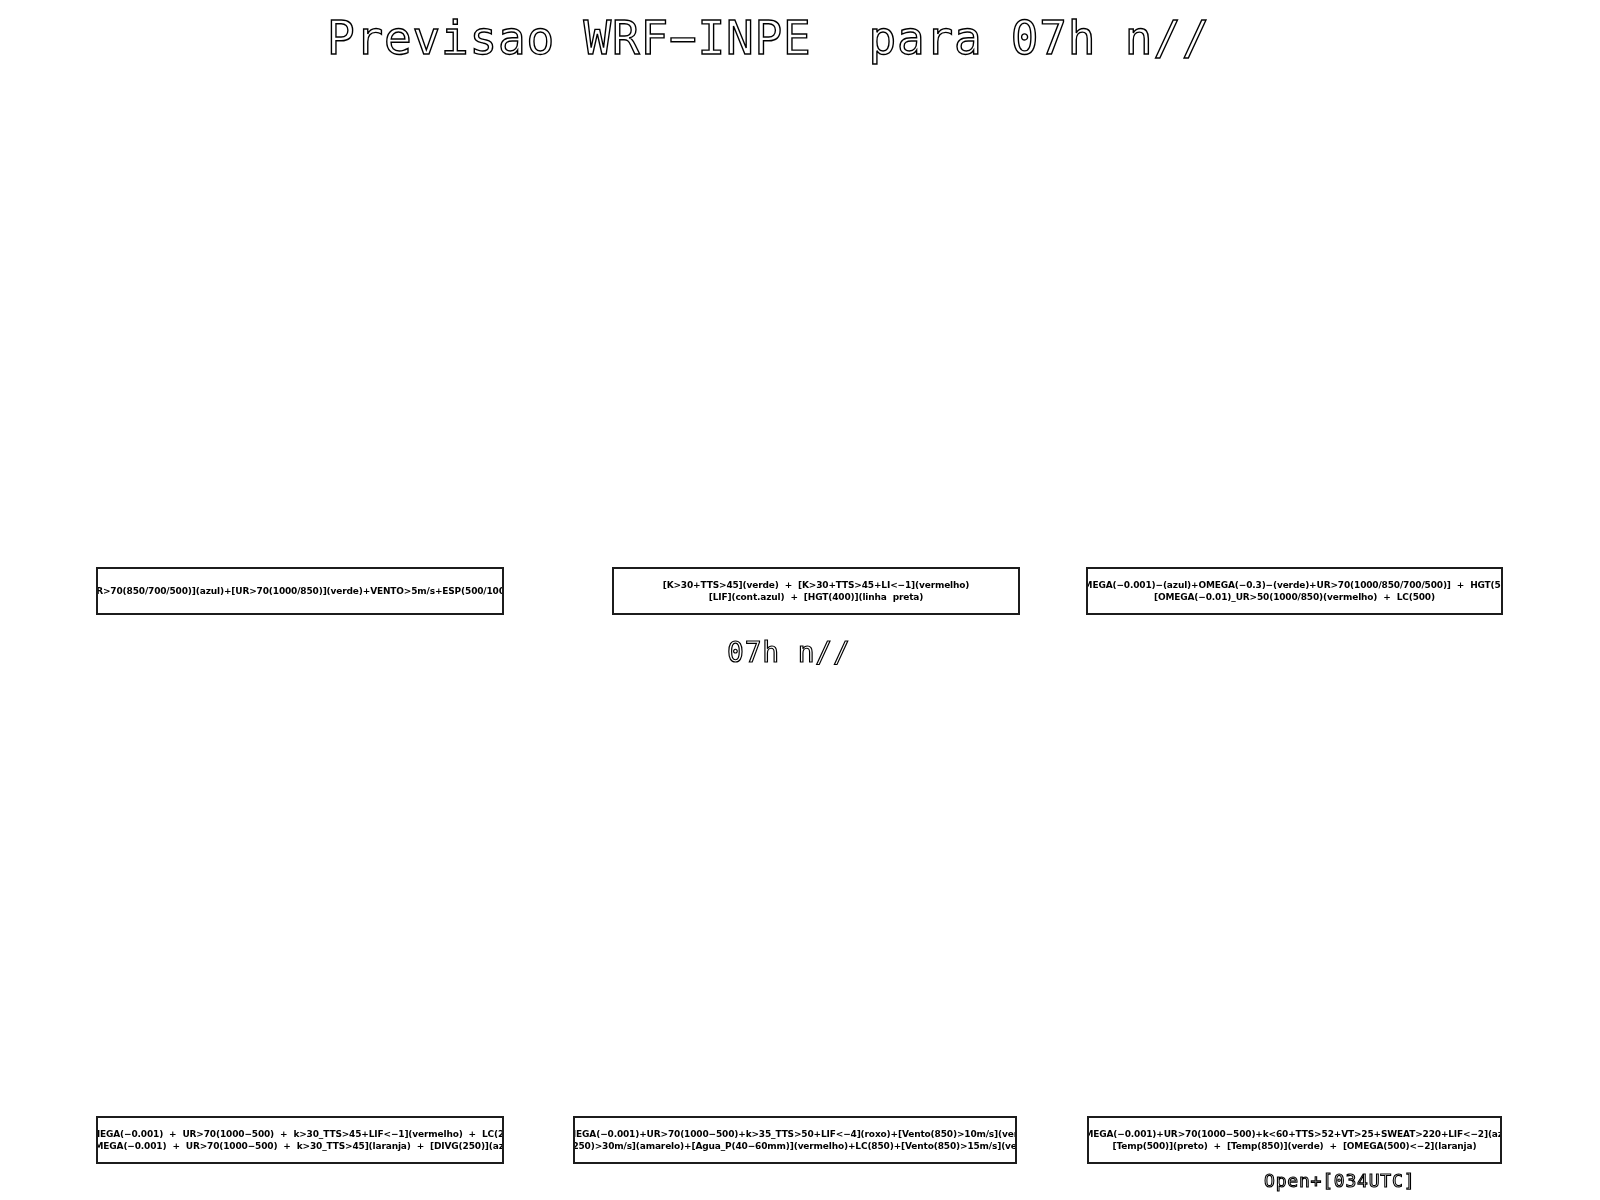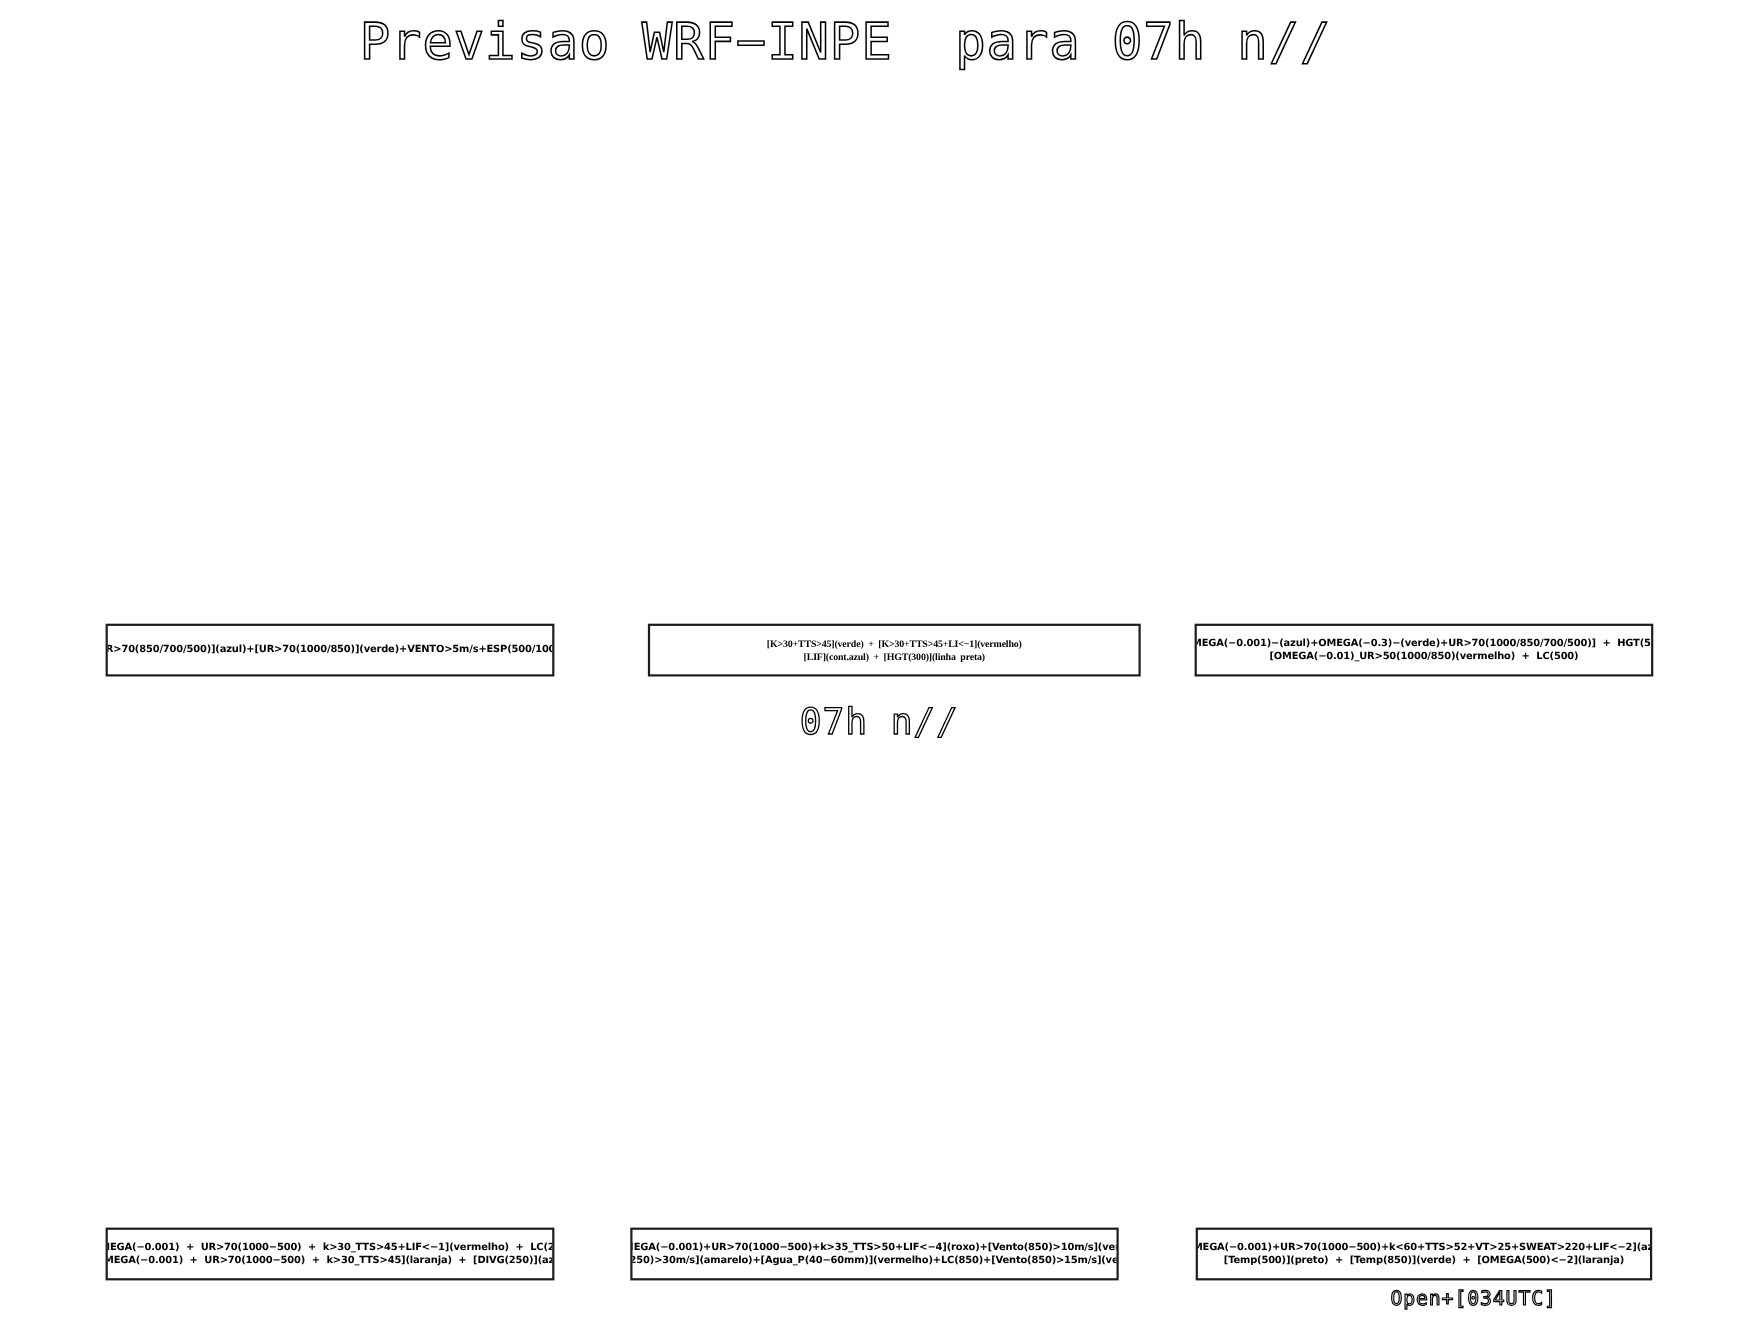--- a/index.html
+++ b/index.html
@@ -25,21 +25,21 @@
     letter-spacing: 0.8px;
   }
   .page-title {
     left: 327px;
     top: 11px;
     font-size: 46px;
   }
   .section-label {
     left: 727px;
     top: 636px;
-    font-size: 33px;
+    font-size: 28px;
     text-align: center;
     -webkit-text-stroke-width: 1.2px;
   }
   .footer-label {
     left: 1264px;
     top: 1170px;
     font-size: 18px;
     -webkit-text-stroke-width: 1.1px;
   }
   
@@ -57,38 +57,38 @@
     font-family: "DejaVu Sans", sans-serif;
     font-weight: 700;
     font-size: 9px;
     line-height: 12px;
     letter-spacing: -0.15px;
     white-space: pre;
     overflow: hidden;
   }
   .panel .legend-line { display: block; }
   #panel-top-left      { left: 96px;   top: 567px;  width: 408px; height: 48px; }
-  #panel-top-center    { left: 589px;  top: 567px;  width: 448px; height: 48px; font-family: Liberation Serif, serif; }
+  #panel-top-center    { left: 612px;  top: 567px;  width: 408px; height: 48px; }
   #panel-top-right     { left: 1086px; top: 567px;  width: 417px; height: 48px; }
   #panel-bottom-left   { left: 96px;   top: 1116px; width: 408px; height: 48px; }
   #panel-bottom-center { left: 573px;  top: 1116px; width: 444px; height: 48px; }
   #panel-bottom-right  { left: 1087px; top: 1116px; width: 415px; height: 48px; }
 </style>
 </head>
 <body>
 
 <div class="stroke-text page-title">Previsao WRF−INPE  para 07h n//</div>
 
 <div class="panel" id="panel-top-left">
   <span class="legend-line">[UR&gt;70(850/700/500)](azul)+[UR&gt;70(1000/850)](verde)+VENTO&gt;5m/s+ESP(500/1000)</span>
 </div>
 
 <div class="panel" id="panel-top-center">
   <span class="legend-line">[K&gt;30+TTS&gt;45](verde)  +  [K&gt;30+TTS&gt;45+LI&lt;−1](vermelho)</span>
-  <span class="legend-line">[LIF](cont.azul)  +  [HGT(300)](linha  preta)</span>
+  <span class="legend-line">[LIF](cont.azul)  +  [HGT(400)](linha  preta)</span>
 </div>
 
 <div class="panel" id="panel-top-right">
   <span class="legend-line">[OMEGA(−0.001)−(azul)+OMEGA(−0.3)−(verde)+UR&gt;70(1000/850/700/500)]  +  HGT(500)</span>
   <span class="legend-line">[OMEGA(−0.01)_UR&gt;50(1000/850)(vermelho)  +  LC(500)</span>
 </div>
 
 <div class="stroke-text section-label">07h n//</div>
 
 <div class="panel" id="panel-bottom-left">

